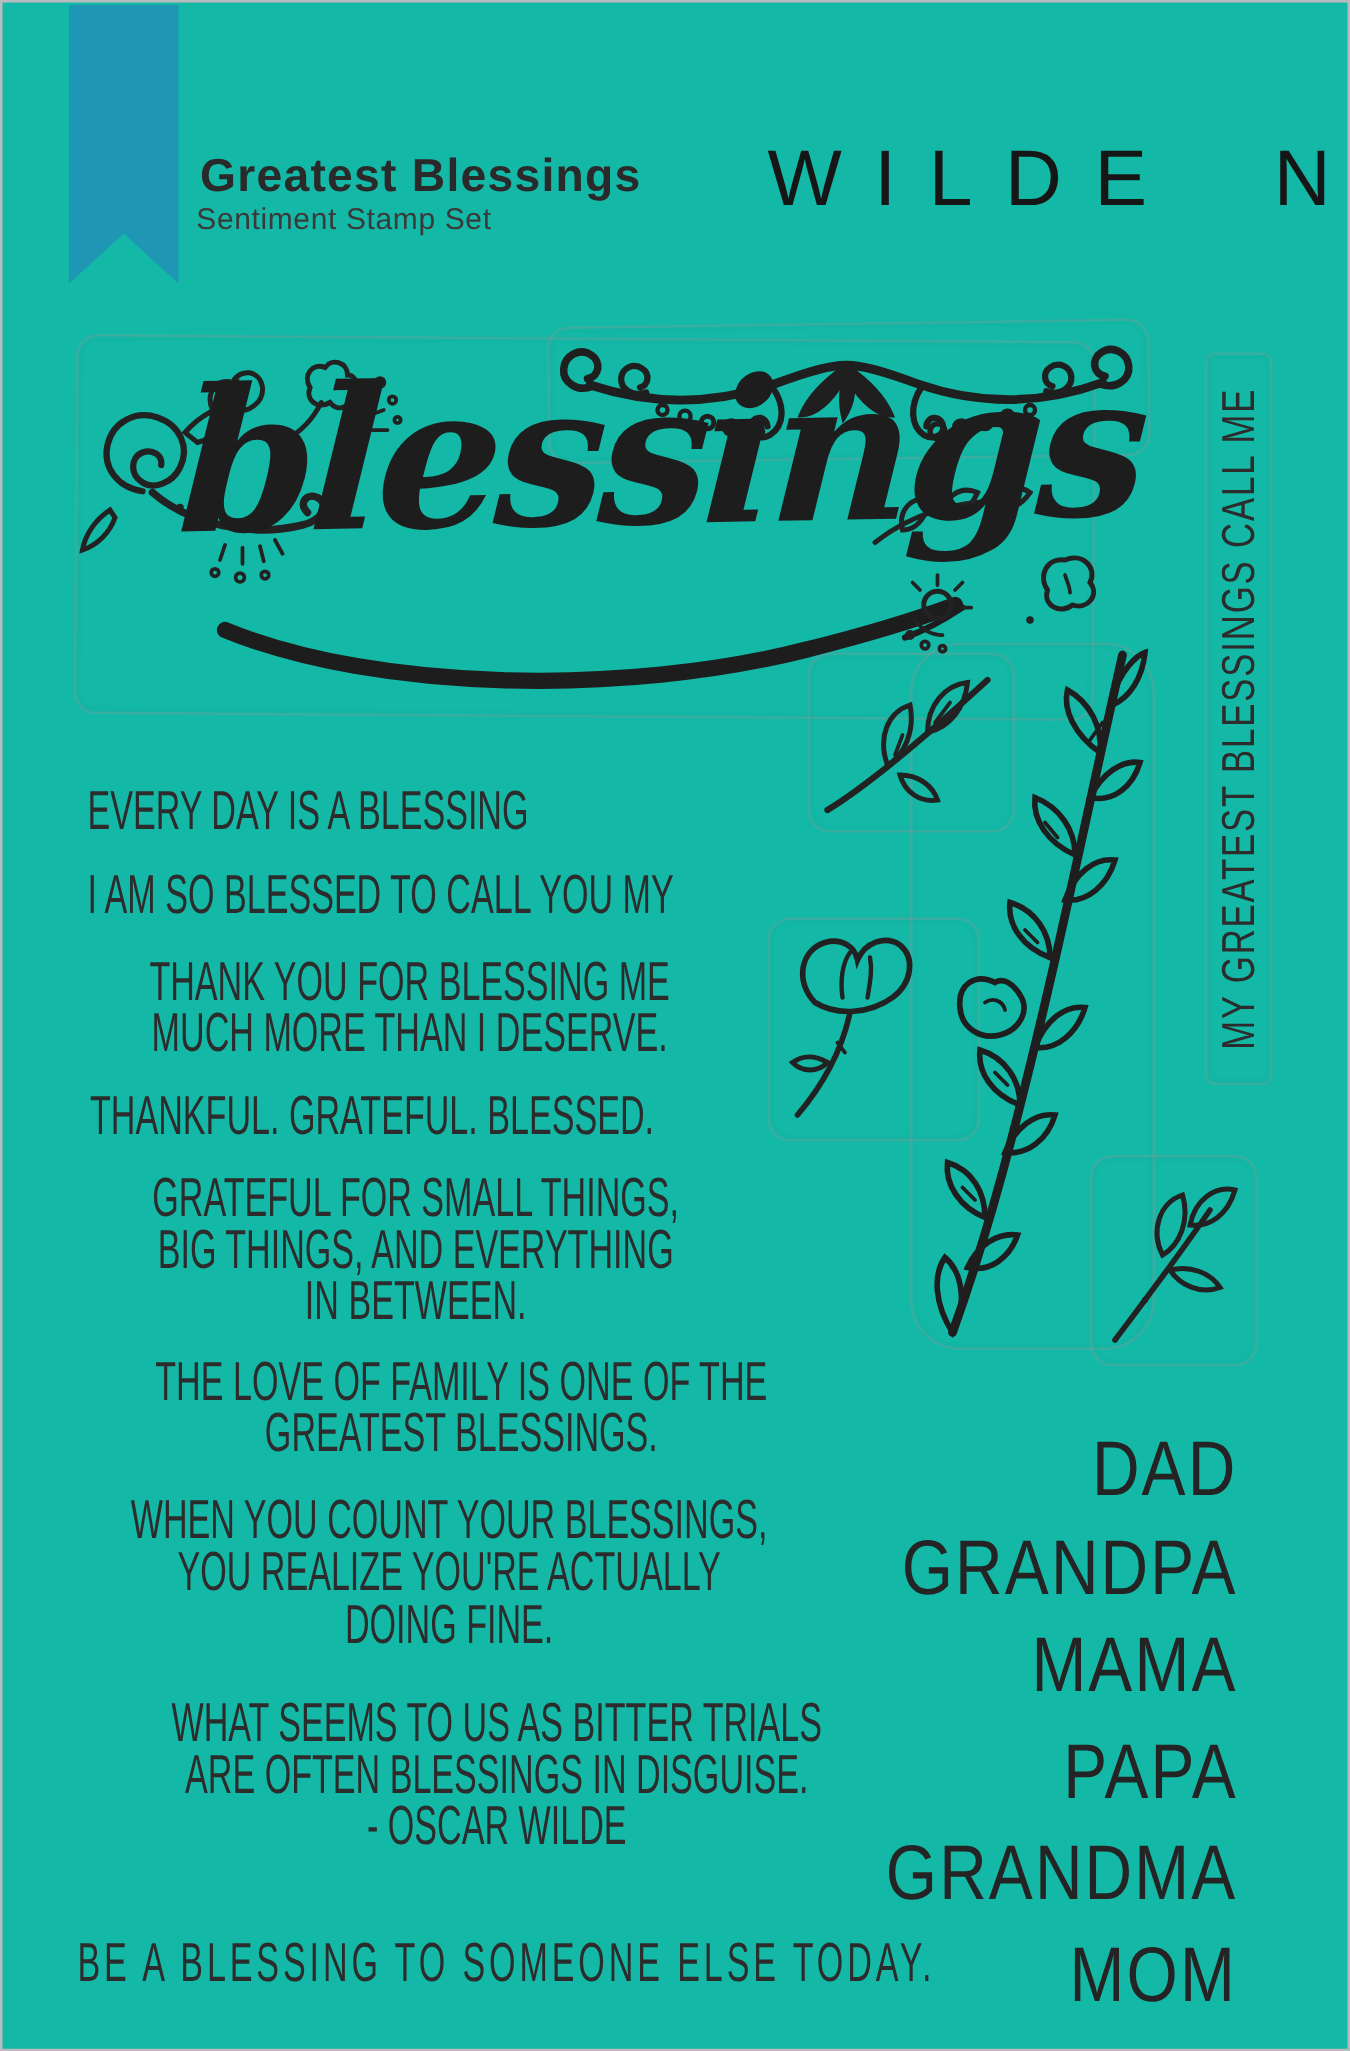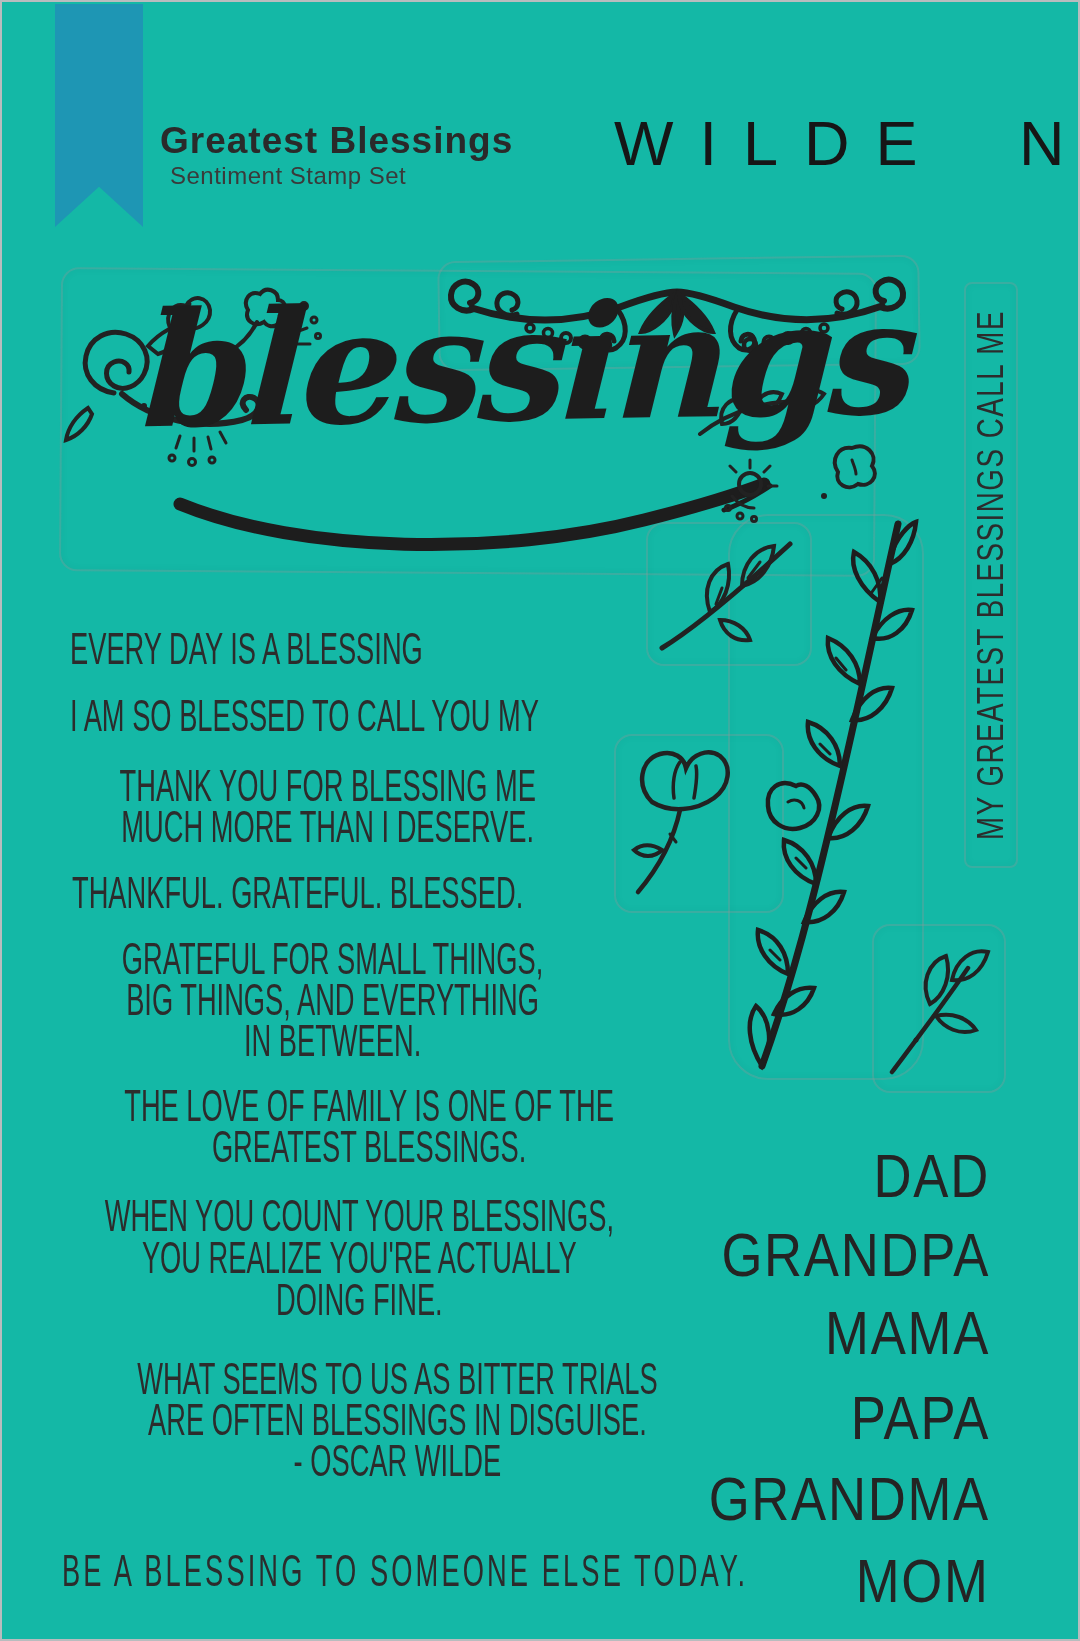--- a/index.html
+++ b/index.html
@@ -12,21 +12,21 @@
   
   .ribbon{
     position:absolute; left:53px; top:2px; width:88px; height:223px;
     clip-path:polygon(0 0,100% 0,100% 100%,50% 82%,0 100%);
   }
   .title{
     position:absolute; left:158px; top:118px;
     font-size:37px; font-weight:bold; letter-spacing:1px; color:#2a2a2a;
   }
   .subtitle{
-    position:absolute; left:168px; top:160px;
+    position:absolute; left:155px; top:160px;
     font-size:24px; color:#3a3a3a; letter-spacing:0.5px;
   }
   .logo{
     position:absolute; left:612px; top:96px; width:450px; height:90px;
     display:flex; align-items:center;
     font-size:63px; letter-spacing:26px; color:#161616; font-weight:400;
   }
   .logo .lt{position:relative; z-index:2; white-space:nowrap;}
   .logo .amp{
     position:relative; z-index:1; top:14px; margin:0 -34px 0 -26px;

